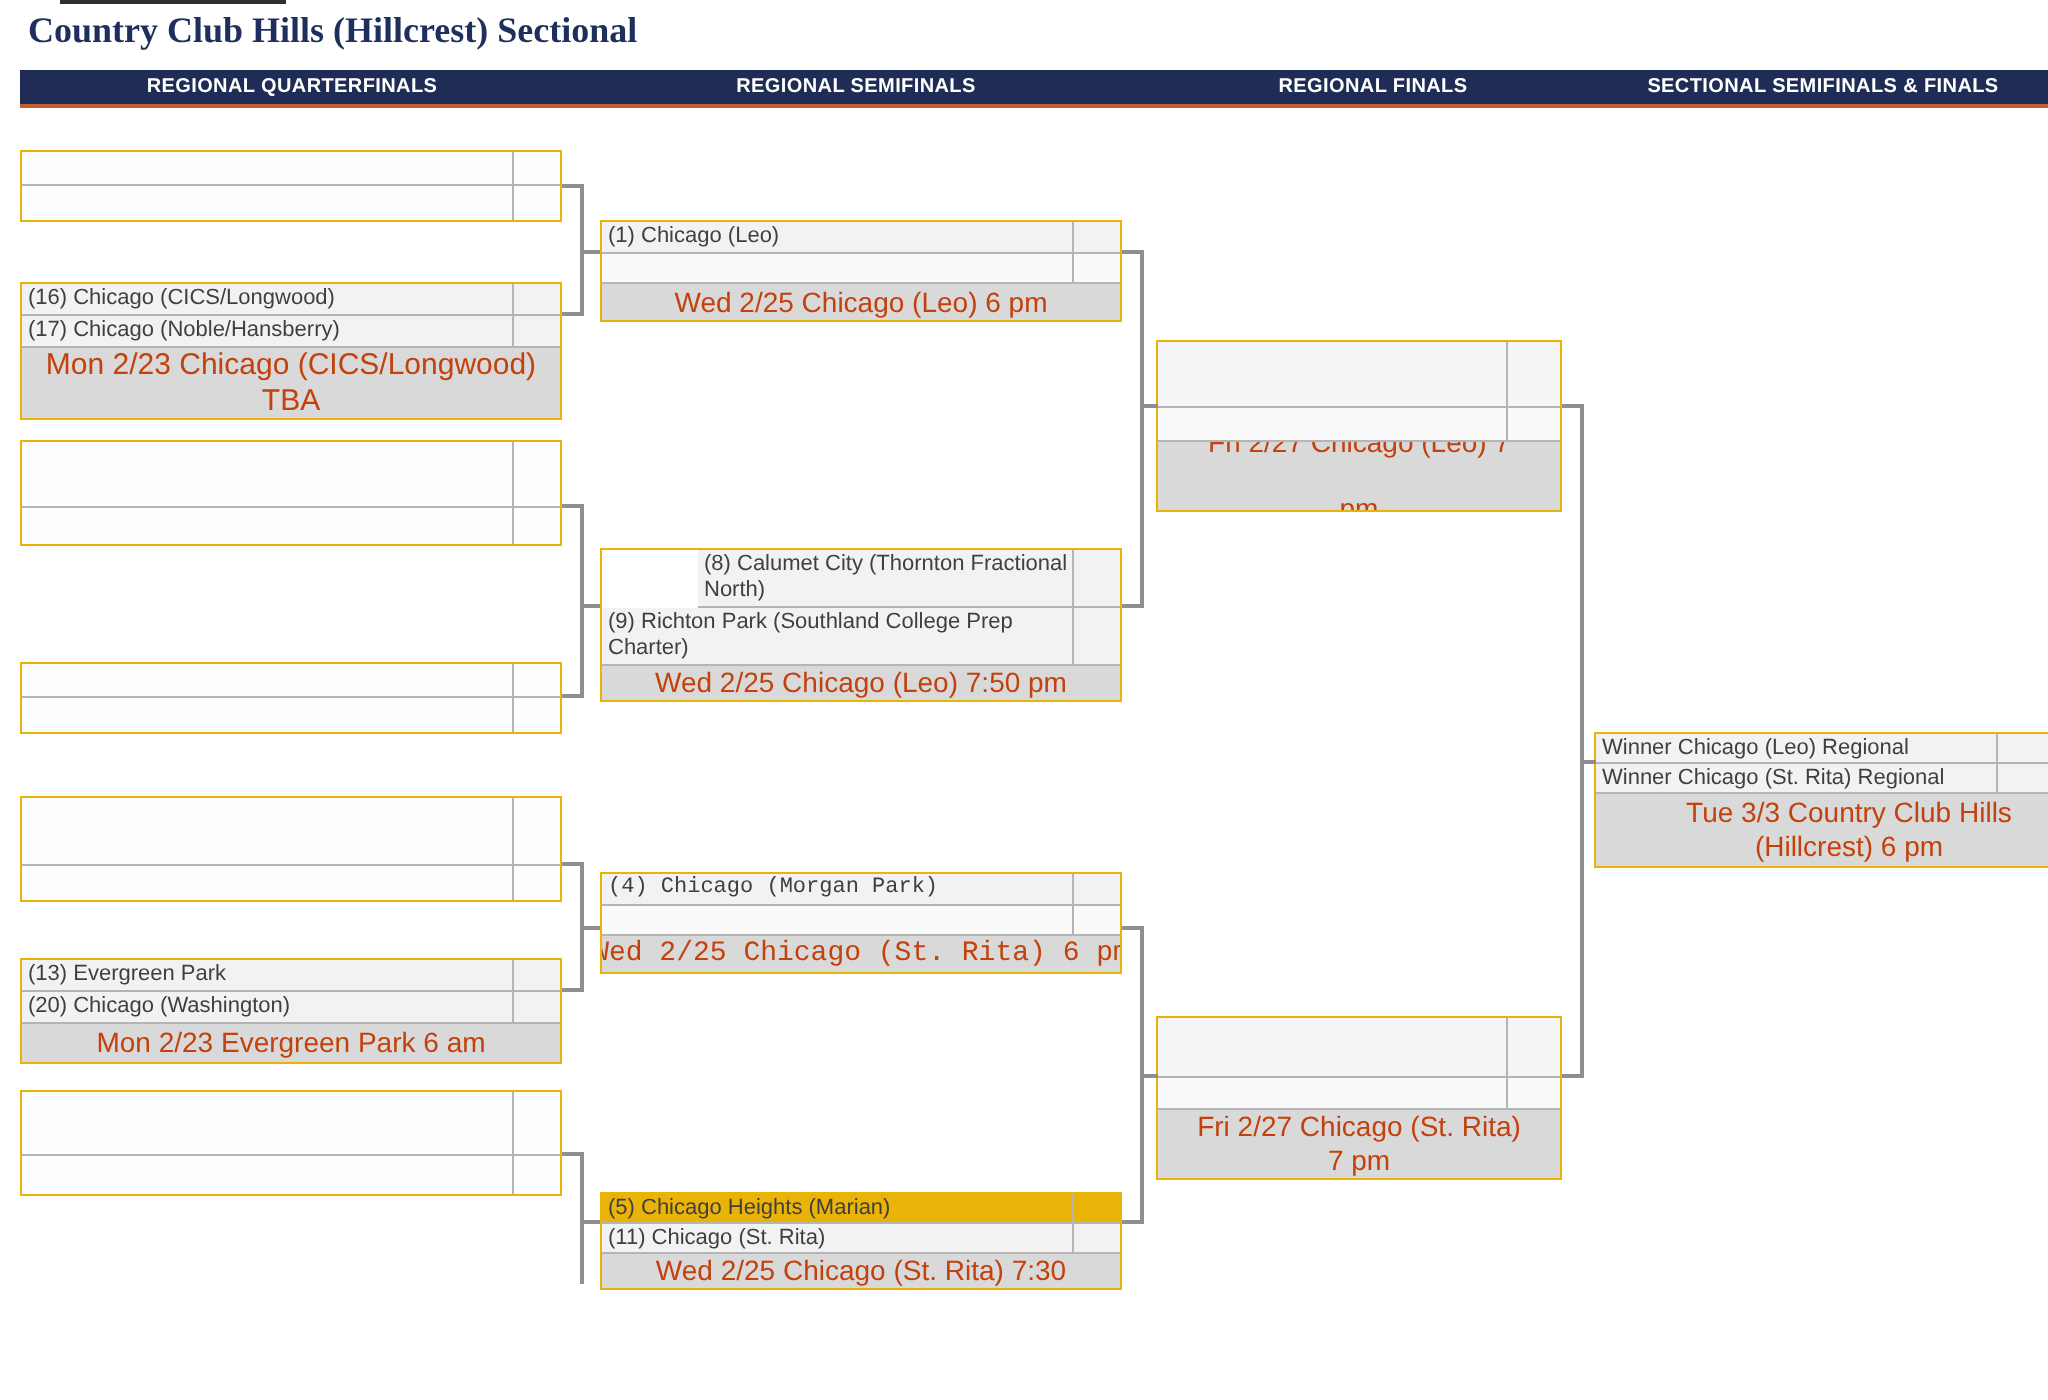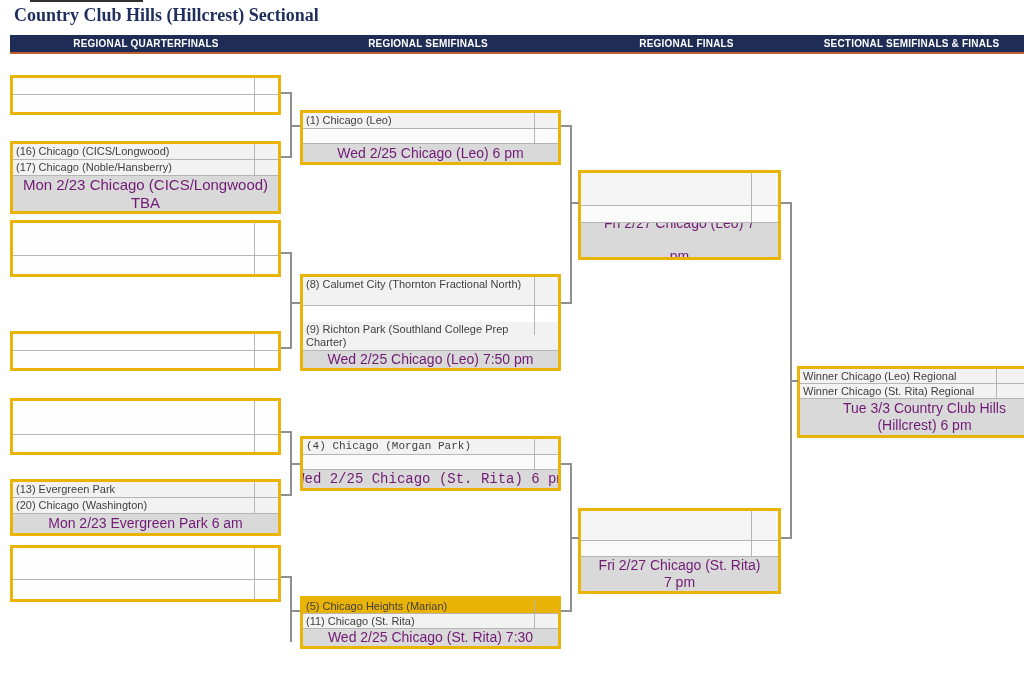--- a/index.html
+++ b/index.html
@@ -17,31 +17,31 @@
     position:absolute;left:10px;top:35px;width:1014px;height:17px;
     background:#1f2c55;border-bottom:2px solid #c05f2d;
     display:flex;align-items:stretch;
   }
   .hcol{
     color:#ffffff;font-size:10px;font-weight:bold;letter-spacing:0.2px;
     display:flex;align-items:center;justify-content:center;white-space:nowrap;
   }
   #bracket{position:absolute;left:0;top:0;width:100%;height:100%;}
   .match{
-    position:absolute;box-sizing:border-box;border:3px solid #eab308;background:#ffffff;
+    position:absolute;box-sizing:border-box;border:1px solid #eab308;background:#ffffff;
   }
   .slot{
     position:relative;box-sizing:border-box;border-bottom:1px solid #b5b5b5;
     font-size:11px;color:#3f3f3f;line-height:13px;
     padding:1px 26px 0 3px;overflow:hidden;
   }
   .slot.noline{border-bottom:none;}
   .scorediv{position:absolute;top:0;width:0;border-left:1px solid #b5b5b5;}
   .info{
-    box-sizing:border-box;background:#d9d9d9;color:#701a75;
+    box-sizing:border-box;background:#d9d9d9;color:#c2410c;
     display:flex;flex-direction:column;align-items:center;justify-content:center;
     text-align:center;overflow:hidden;
   }
   .info-line{line-height:1.18;white-space:nowrap;}
   .conn{position:absolute;background:#8f8f8f;}
 </style>
 </head>
 <body>
 
 <div class="canvas">
@@ -98,22 +98,22 @@
       </div>
       <div class="match" style="left: 300px; top: 110px; width: 261px;">
         <div class="slot" style="height: 16px; background: rgb(242, 242, 242);"><span>(1) Chicago (Leo)</span></div>
         <div class="slot" style="height: 15px; background: rgb(250, 250, 250);"><span></span></div>
         <div class="scorediv" style="right: 23px; height: 31px;"></div>
         <div class="info" style="height: 18px; font-size: 14px;">
           <div class="info-line">Wed 2/25 Chicago (Leo) 6 pm</div>
         </div>
       </div>
       <div class="match" style="left: 300px; top: 274px; width: 261px;">
-        <div class="slot" style="height: 29px; background: rgb(242, 242, 242);"><span>(8) Calumet City (Thornton Fractional North)</span></div>
-        <div class="slot" style="height: 29px; background: rgb(242, 242, 242); margin-top: 16px;"><span>(9) Richton Park (Southland College Prep Charter)</span></div>
+        <div class="slot" style="height: 29px; background: rgb(242, 242, 242); margin-left: 48px;"><span>(8) Calumet City (Thornton Fractional North)</span></div>
+        <div class="slot" style="height: 29px; background: rgb(242, 242, 242);"><span>(9) Richton Park (Southland College Prep Charter)</span></div>
         <div class="scorediv" style="right: 23px; height: 58px;"></div>
         <div class="info" style="height: 17px; font-size: 14px;">
           <div class="info-line">Wed 2/25 Chicago (Leo) 7:50 pm</div>
         </div>
       </div>
       <div class="match" style="left: 300px; top: 436px; width: 261px; font-family: Liberation Mono, monospace;">
         <div class="slot" style="height: 16px; background: rgb(242, 242, 242);"><span>(4) Chicago (Morgan Park)</span></div>
         <div class="slot" style="height: 15px; background: rgb(250, 250, 250);"><span></span></div>
         <div class="scorediv" style="right: 23px; height: 31px;"></div>
         <div class="info" style="height: 18px; font-size: 14px;">

